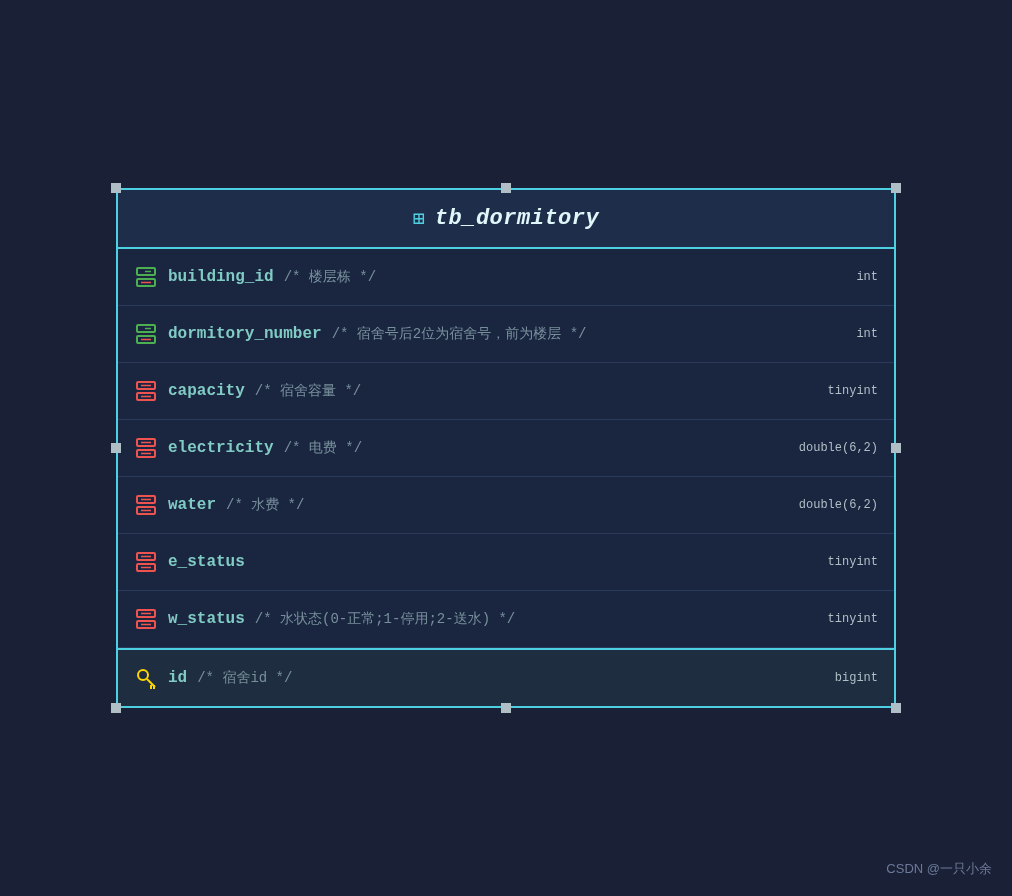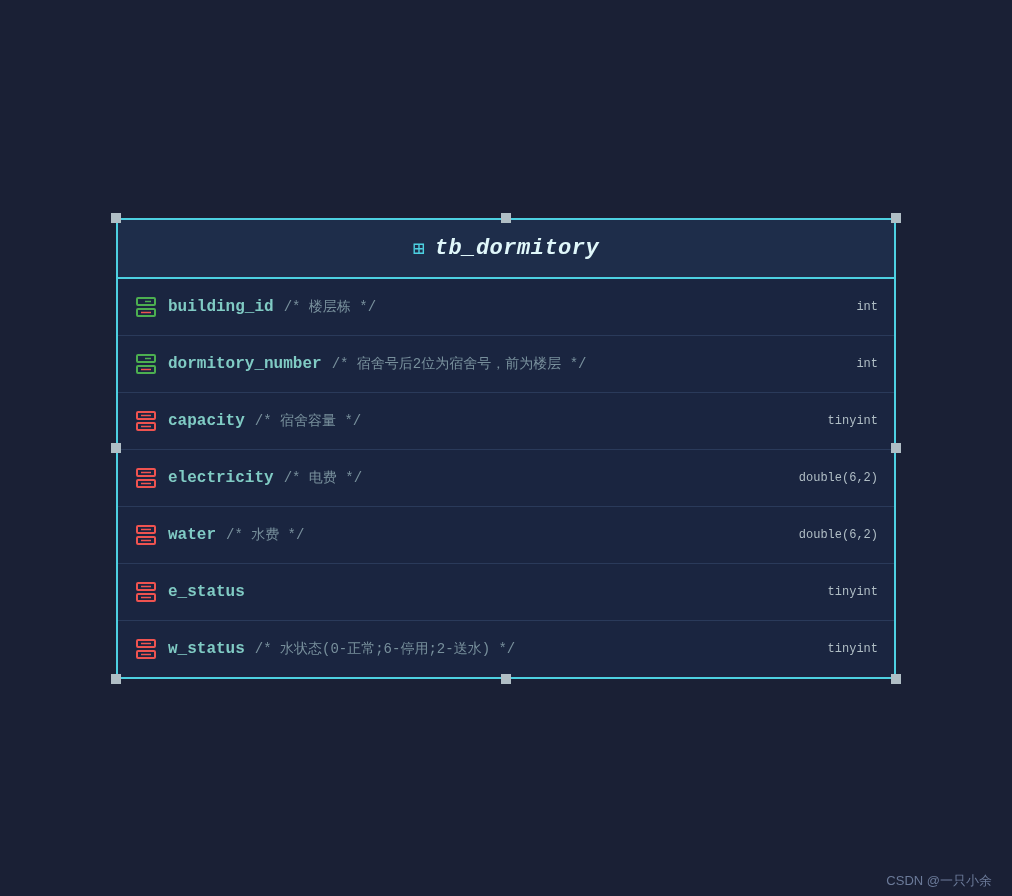--- a/index.html
+++ b/index.html
@@ -10,21 +10,21 @@
       background-color: #1a2035;
       display: flex;
       align-items: center;
       justify-content: center;
       font-family: 'Consolas', 'Monaco', 'Courier New', monospace;
       position: relative;
     }
 
     .watermark {
       position: absolute;
-      bottom: 6px;
+      bottom: 18px;
       right: 20px;
       color: #6b7a99;
       font-size: 13px;
       font-family: sans-serif;
     }
 
     .diagram-wrapper {
       position: relative;
       width: 780px;
     }
@@ -245,20 +245,33 @@
         <div class="field-row">
           <div class="field-icon">
         <svg width="20" height="20" viewBox="0 0 20 20">
           <rect x="1" y="1" width="18" height="7" rx="1" stroke="#ef5350" stroke-width="2" fill="none"></rect>
           <rect x="1" y="12" width="18" height="7" rx="1" stroke="#ef5350" stroke-width="2" fill="none"></rect>
           <line x1="5" y1="4.5" x2="15" y2="4.5" stroke="#ef5350" stroke-width="1.5"></line>
           <line x1="5" y1="15.5" x2="15" y2="15.5" stroke="#ef5350" stroke-width="1.5"></line>
         </svg>
           </div>
           <span class="field-name">w_status</span>
-          <span class="field-comment">/* 水状态(0-正常;6-停用;2-送水) */</span>
+          <span class="field-comment">/* 水状态(0-正常;1-停用;2-送水) */</span>
           <span class="field-type">tinyint</span>
+        </div>
+        <div class="field-row pk-row pk-separator">
+          <div class="field-icon">
+    <svg width="22" height="22" viewBox="0 0 22 22">
+      <circle cx="8" cy="8" r="5" stroke="#ffd600" stroke-width="2" fill="none"></circle>
+      <line x1="12" y1="12" x2="20" y2="20" stroke="#ffd600" stroke-width="2"></line>
+      <line x1="16" y1="18" x2="16" y2="22" stroke="#ffd600" stroke-width="2"></line>
+      <line x1="19" y1="18" x2="19" y2="22" stroke="#ffd600" stroke-width="2"></line>
+    </svg>
+          </div>
+          <span class="field-name pk-field-name">id</span>
+          <span class="field-comment">/* 宿舍id */</span>
+          <span class="field-type">bigint</span>
         </div>
       </div>
   </div>
 </div>
 
 <div class="watermark">CSDN @一只小余</div>
 
 </body></html>

